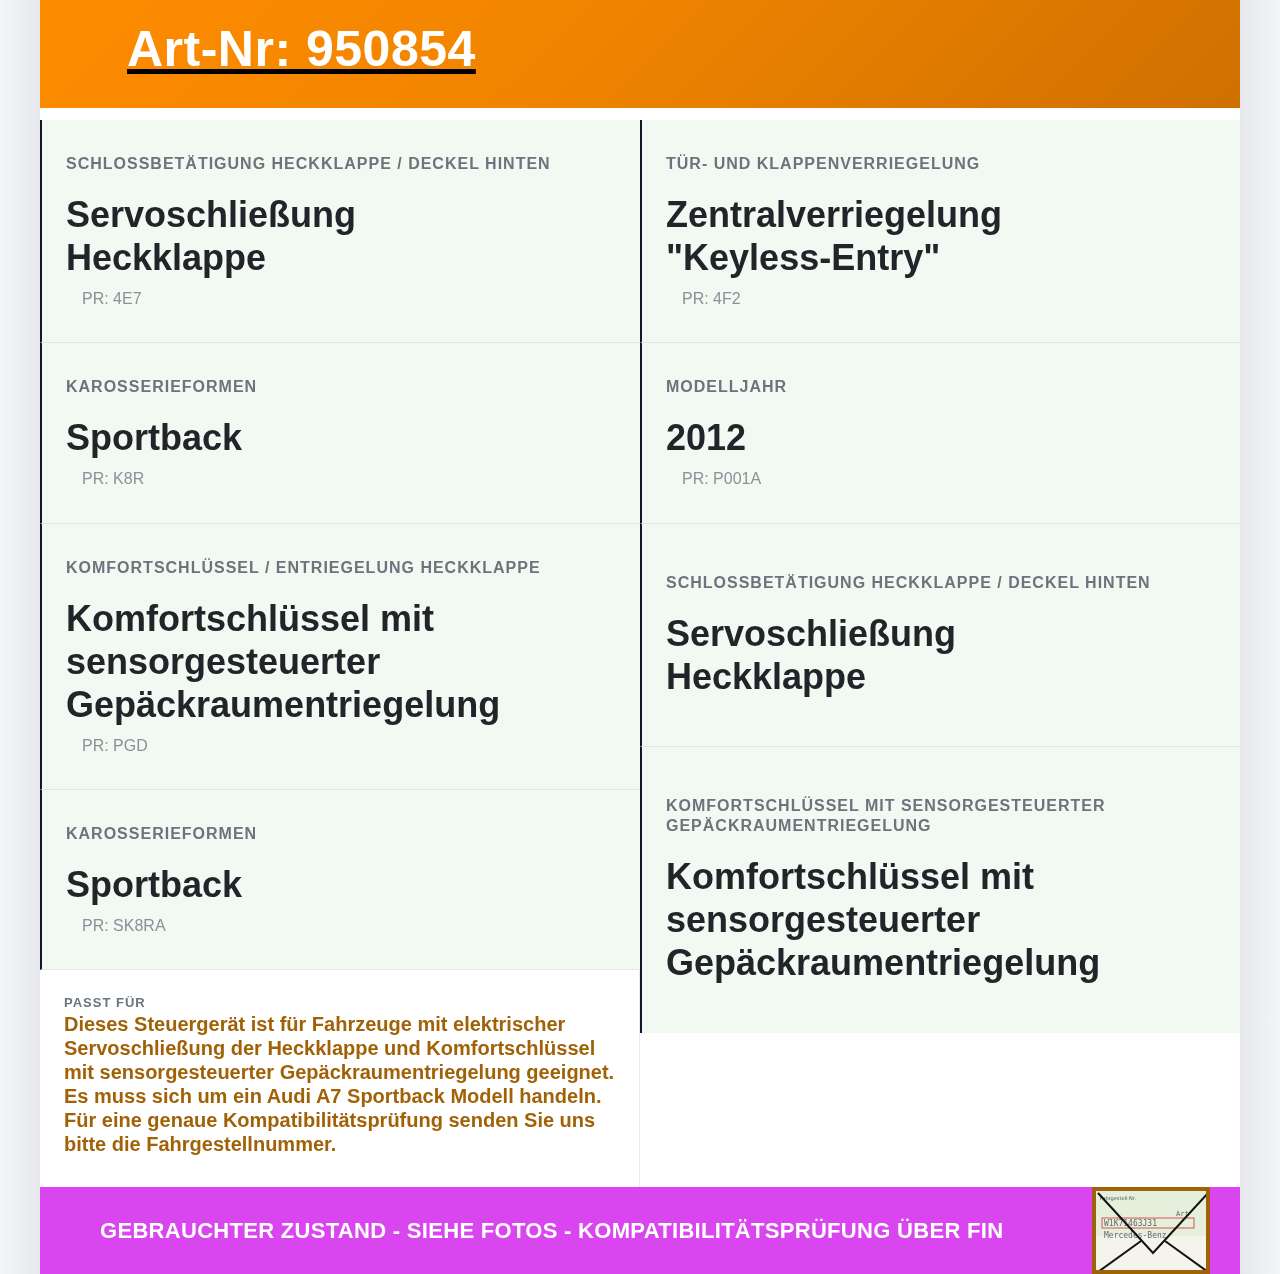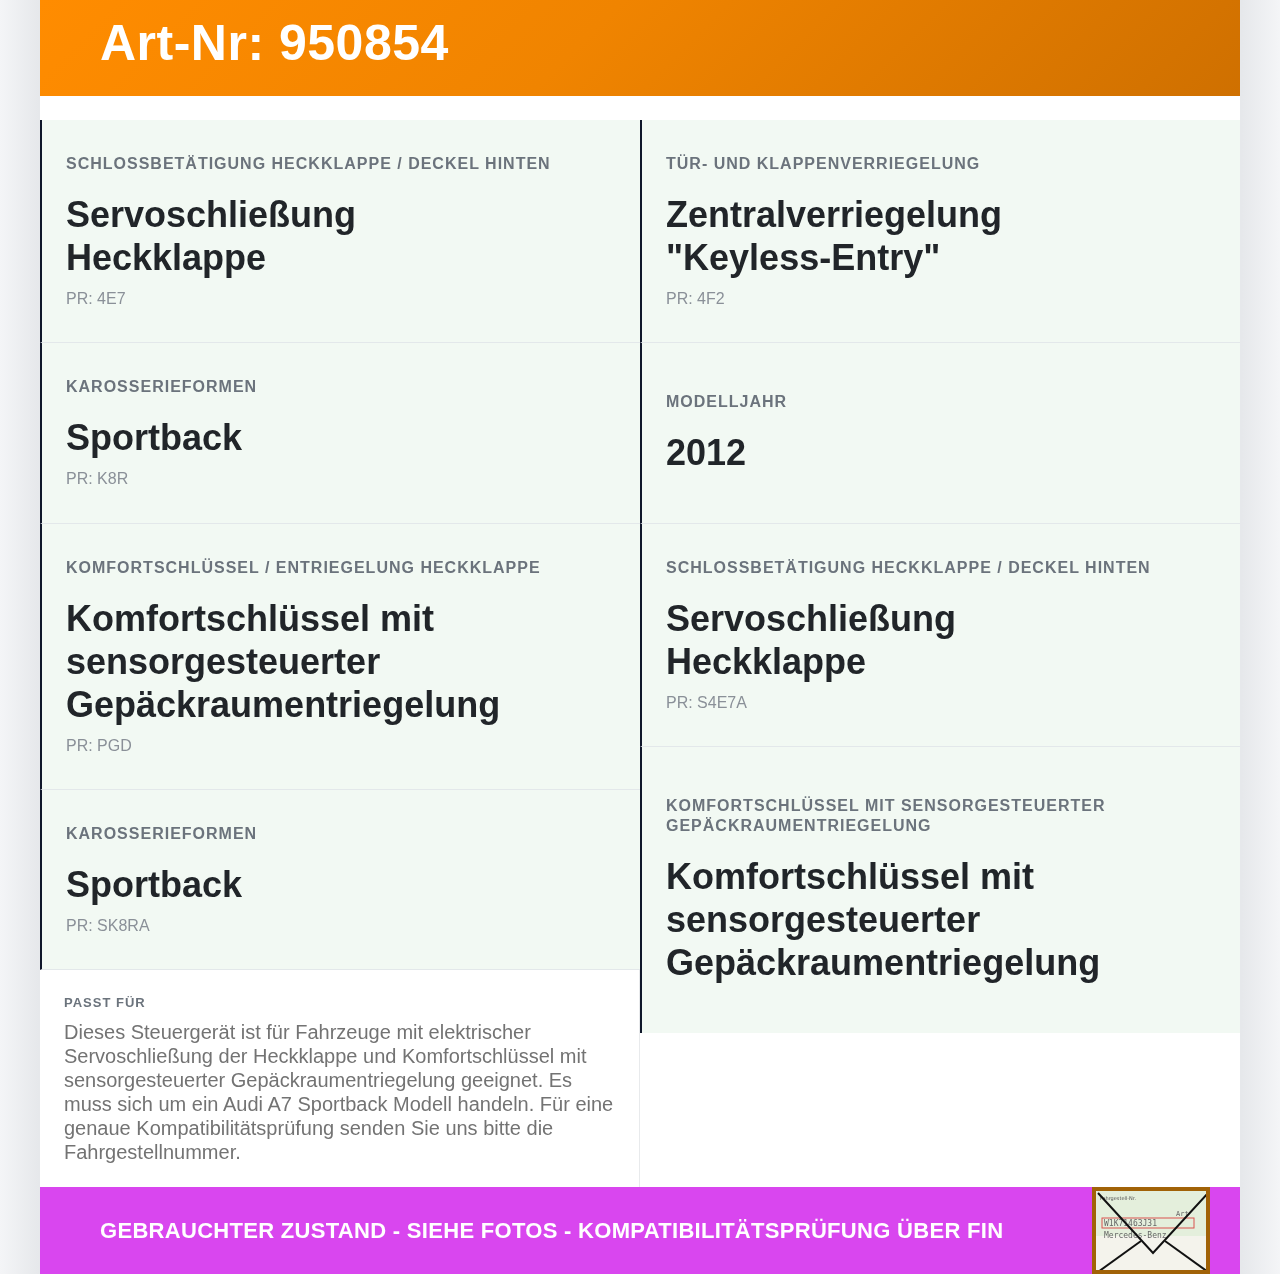--- a/index.html
+++ b/index.html
@@ -7,23 +7,23 @@
   body {
     background: linear-gradient(90deg, #f4f5f7 0%, #e6e8eb 3%, #e6e8eb 97%, #f4f5f7 100%);
     font-family: "Liberation Sans", "DejaVu Sans", sans-serif;
     position: relative;
   }
   .page {
     position: absolute; left: 40px; top: 0; width: 1200px; height: 1274px;
     background: #ffffff;
   }
   .header {
-    height: 96px;
+    height: 108px;
     background: linear-gradient(135deg, #ff8c00 0%, #f08400 45%, #cf7000 100%);
-    display: flex; align-items: center; padding-left: 60px;
+    display: flex; align-items: center; padding-left: 87px; text-decoration: underline;
   }
   .header h1 {
     color: #ffffff; font-size: 50px; font-weight: bold; letter-spacing: 0.5px;
     font-family: "Liberation Sans", sans-serif;
     margin-top: -10px;
   }
   .grid {
     position: absolute; top: 120px; left: 0; width: 1200px;
     display: flex;
   }
@@ -37,33 +37,33 @@
   }
   .card .label {
     font-size: 16px; font-weight: bold; color: #6b737c;
     letter-spacing: 1px; text-transform: uppercase; line-height: 20px;
   }
   .card .value {
     font-size: 36px; font-weight: bold; color: #212529;
     line-height: 43px; margin-top: 19px;
   }
   .card .pr {
-    font-size: 16px; color: #8a9098; margin-top: 10px; line-height: 20px;
+    font-size: 16px; color: #8a9098; margin-top: 10px; line-height: 20px; margin-left: 16px;
   }
   .fits {
     background: #ffffff; padding: 24px 24px 0 24px; height: 218px;
     border-right: 1px solid #e8eaec;
   }
   .fits .label {
     font-size: 13px; font-weight: bold; color: #6b737c; letter-spacing: 1px;
     text-transform: uppercase; line-height: 18px;
   }
   .fits .text {
-    font-size: 20px; color: #737373; line-height: 24px; margin-top: 8px;
-    font-weight: normal;
+    font-size: 20px; color: #a16207; line-height: 24px; 
+    font-weight: bold;
   }
   .footer {
     position: absolute; left: 0; top: 1187px; width: 1200px; height: 87px;
     background: #d946ef; display: flex; align-items: center; padding-left: 60px;
   }
   .footer .ftext {
     color: #ffffff; font-size: 22px; font-weight: bold; letter-spacing: 0.3px;
     text-transform: uppercase;
   }
   .vin-image {
@@ -110,25 +110,25 @@
 
     <div class="col">
       <div class="card" style="height:223px">
         <div class="label">TÜR- UND KLAPPENVERRIEGELUNG</div>
         <div class="value" style="width:380px">Zentralverriegelung "Keyless-Entry"</div>
         <div class="pr">PR: 4F2</div>
       </div>
       <div class="card" style="height:181px">
         <div class="label">MODELLJAHR</div>
         <div class="value">2012</div>
+        <div class="pr">PR: P001A</div>
       </div>
       <div class="card" style="height:223px">
         <div class="label">SCHLOSSBETÄTIGUNG HECKKLAPPE / DECKEL HINTEN</div>
         <div class="value" style="width:360px">Servoschließung Heckklappe</div>
-        <div class="pr">PR: S4E7A</div>
       </div>
       <div class="card" style="height:286px; border-bottom:none">
         <div class="label" style="width:460px">KOMFORTSCHLÜSSEL MIT SENSORGESTEUERTER GEPÄCKRAUMENTRIEGELUNG</div>
         <div class="value" style="width:480px">Komfortschlüssel mit sensorgesteuerter Gepäckraumentriegelung</div>
       </div>
     </div>
   </div>
 
   <div class="footer">
     <div class="ftext">GEBRAUCHTER ZUSTAND - SIEHE FOTOS - KOMPATIBILITÄTSPRÜFUNG ÜBER FIN</div>

